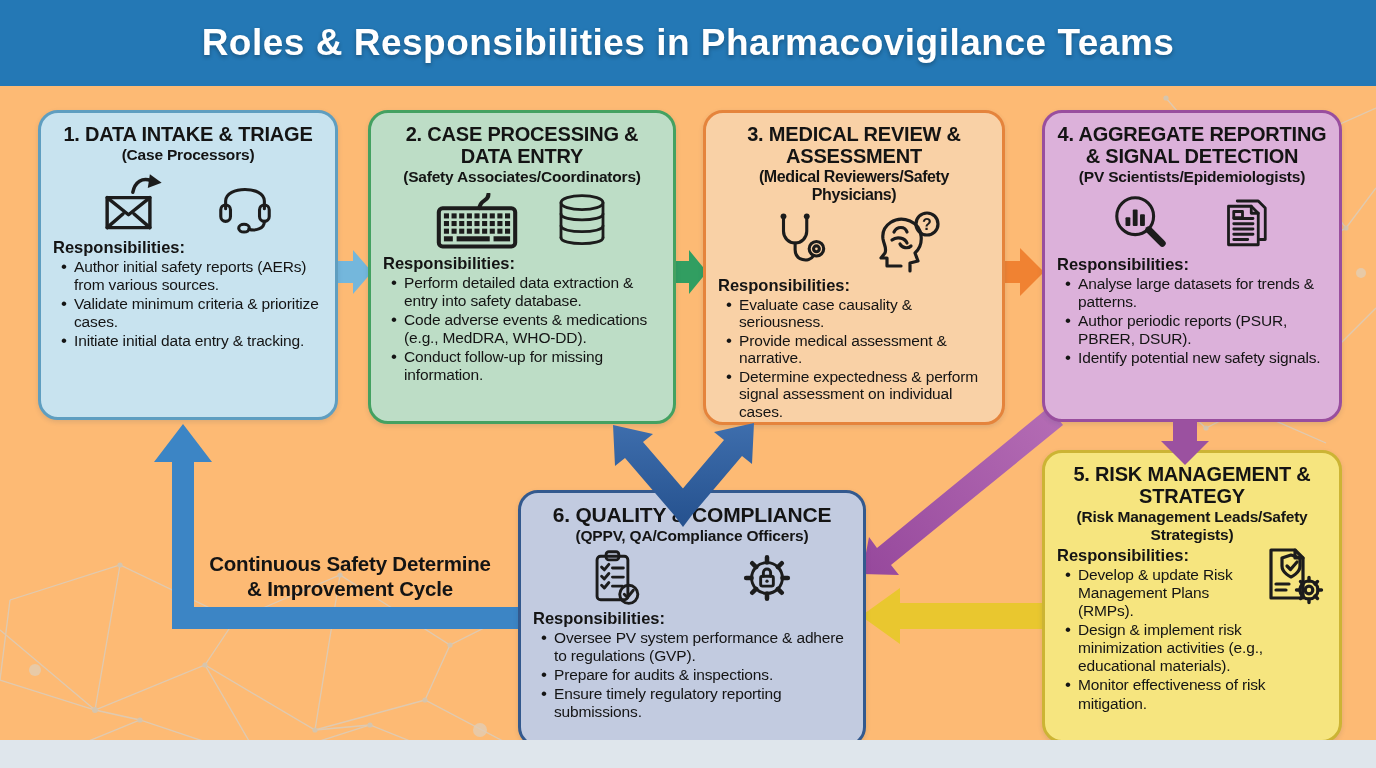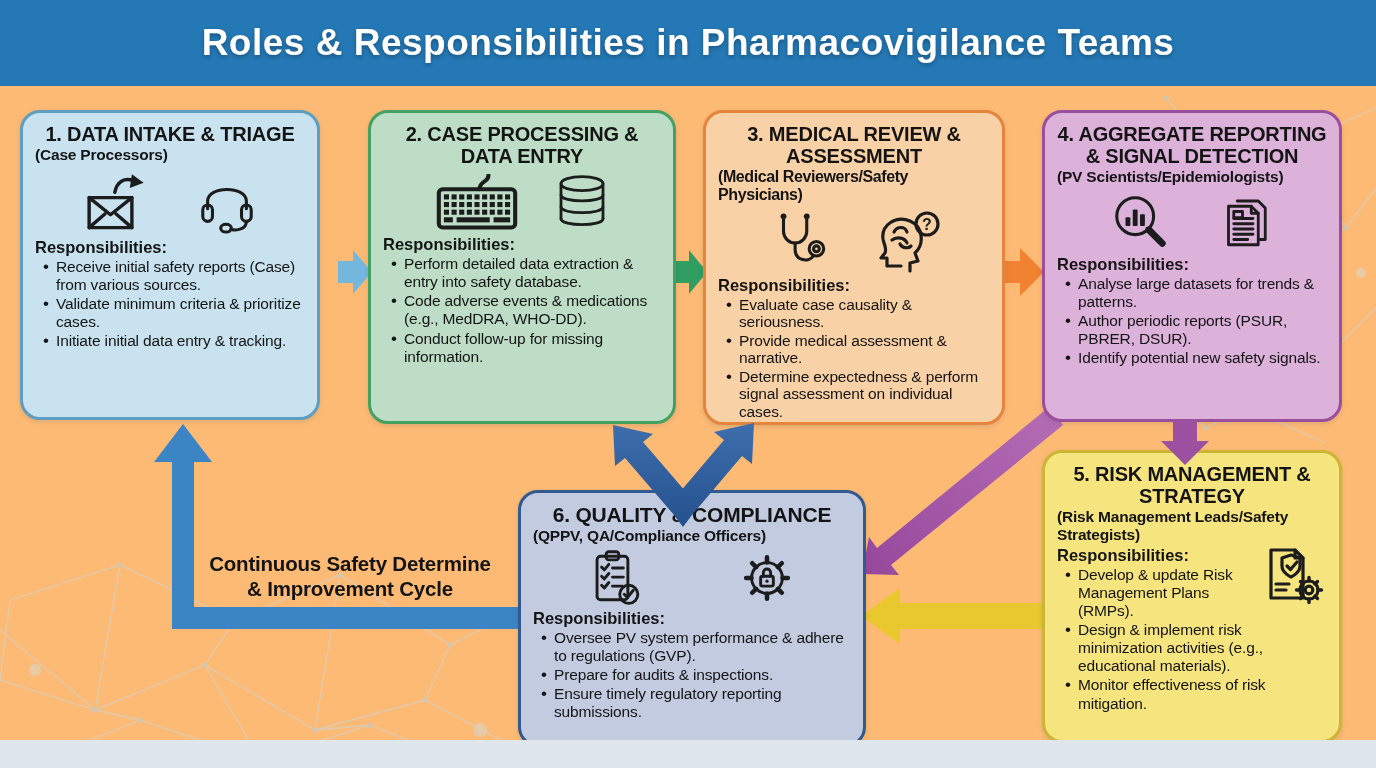--- a/index.html
+++ b/index.html
@@ -14,21 +14,21 @@
   .deco{position:absolute;z-index:0;opacity:.55;pointer-events:none;}
   .arrow-layer{position:absolute;left:0;top:0;width:1376px;height:768px;pointer-events:none;}
   #arrows-under{z-index:1;}
   #arrows-over{z-index:3;}
   
   .box{position:absolute;z-index:2;border:3px solid #888;border-radius:20px;
        box-sizing:border-box;padding:8px 12px 6px 12px;
        box-shadow:0 2px 5px rgba(40,70,100,.14);}
   .bt{margin:2px 0 0 0;font-size:20px;font-weight:700;text-align:center;line-height:1.1;
       letter-spacing:-.2px;}
-  .bs{font-size:15.5px;font-weight:700;line-height:1.15;margin-top:1px;
+  .bs{font-size:15.5px;font-weight:700;text-align:center;line-height:1.15;margin-top:1px;
       letter-spacing:-.2px;}
   .icons{display:flex;justify-content:center;align-items:center;gap:42px;margin:8px 0 4px 0;}
   .icons svg{display:block;}
   .resp{font-size:16.5px;font-weight:700;margin:2px 0 1px 0;}
   ul.bl{margin:0;padding:0 0 0 6px;list-style:none;font-size:15.5px;line-height:1.17;
         letter-spacing:-.15px;}
   ul.bl li{position:relative;padding-left:15px;margin:0 0 1px 0;}
   ul.bl li::before{content:"\2022";position:absolute;left:2px;top:-1px;font-size:17px;}
   #box3 .bs{font-size:16px;letter-spacing:-.4px;}
   #box3 ul.bl{line-height:1.13;}
@@ -111,21 +111,21 @@
       </linearGradient>
     </defs>
     <polygon points="338,261 353,261 353,250 372,272 353,294 353,283 338,283" fill="#74b7dc"></polygon>
     <polygon points="674,261 689,261 689,250 707,272 689,294 689,283 674,283" fill="#319e61"></polygon>
     <polygon points="1002,261 1020,261 1020,248 1044,272 1020,296 1020,283 1002,283" fill="#f08232"></polygon>
     <polygon fill="url(#gradP)" points="1049,407 877,548 869,537 862,574 899,575 891,565 1063,425"></polygon>
     <polygon points="1046,603 900,603 900,588 861,616 900,644 900,629 1046,629" fill="#e9c72f"></polygon>
     <polygon points="183,424 212,462 194,462 194,607 520,607 520,629 172,629 172,462 154,462" fill="#3c85c5"></polygon>
   </svg>
 
-  <section class="box" id="box1" style="left: 20px; top: 110px; width: 300px; height: 310px; background-color: rgb(200, 227, 239); border-color: rgb(95, 158, 192);">
+  <section class="box" id="box1" style="left: 38px; top: 110px; width: 300px; height: 310px; background-color: rgb(200, 227, 239); border-color: rgb(95, 158, 192);">
     <h2 class="bt">1. DATA INTAKE &amp; TRIAGE</h2>
     <div class="bs">(Case Processors)</div>
     <div class="icons">
       <svg width="72" height="62" viewBox="0 0 64 58">
         <g class="ic">
           <path d="M5 24 H45 V52 H5 Z"></path>
           <path d="M5 24 L25 40 L45 24"></path>
           <path d="M5 52 L20 39 M45 52 L30 39"></path>
           <path d="M29 19 C31 9 38 5 46 8"></path>
         </g>
@@ -136,28 +136,29 @@
           <path d="M12 38 V30 C12 14 52 14 52 30 V38"></path>
           <rect x="7" y="34" width="10" height="17" rx="5"></rect>
           <rect x="47" y="34" width="10" height="17" rx="5"></rect>
           <path d="M52 51 C52 59 42 61 36 59"></path>
           <ellipse cx="31" cy="58" rx="5.5" ry="4"></ellipse>
         </g>
       </svg>
     </div>
     <div class="resp">Responsibilities:</div>
     <ul class="bl">
-      <li>Receive initial safety reports (Case) from various sources.</li>
+      <li>Author initial safety reports (AERs) from various sources.</li>
       <li>Validate minimum criteria &amp; prioritize cases.</li>
       <li>Initiate initial data entry &amp; tracking.</li>
     </ul>
   </section>
 
   <section class="box" id="box2" style="left: 368px; top: 110px; width: 308px; height: 314px; background-color: rgb(189, 221, 198); border-color: rgb(68, 161, 97);">
     <h2 class="bt">2. CASE PROCESSING &amp; DATA ENTRY</h2>
+    <div class="bs">(Safety Associates/Coordinators)</div>
     <div class="icons" style="gap:34px;margin:5px 0 3px 0;">
       <svg width="86" height="56" viewBox="0 0 64 44">
         <g class="ic" stroke-width="2.6">
           <path d="M34 12 C34 5 41 7 41 1"></path>
           <rect x="2" y="12" width="60" height="30" rx="3"></rect>
         </g>
         <g fill="#1c1c1c">
           <rect x="6" y="16" width="4" height="4"></rect>
             <rect x="12" y="16" width="4" height="4"></rect>
           <rect x="18" y="16" width="4" height="4"></rect>

